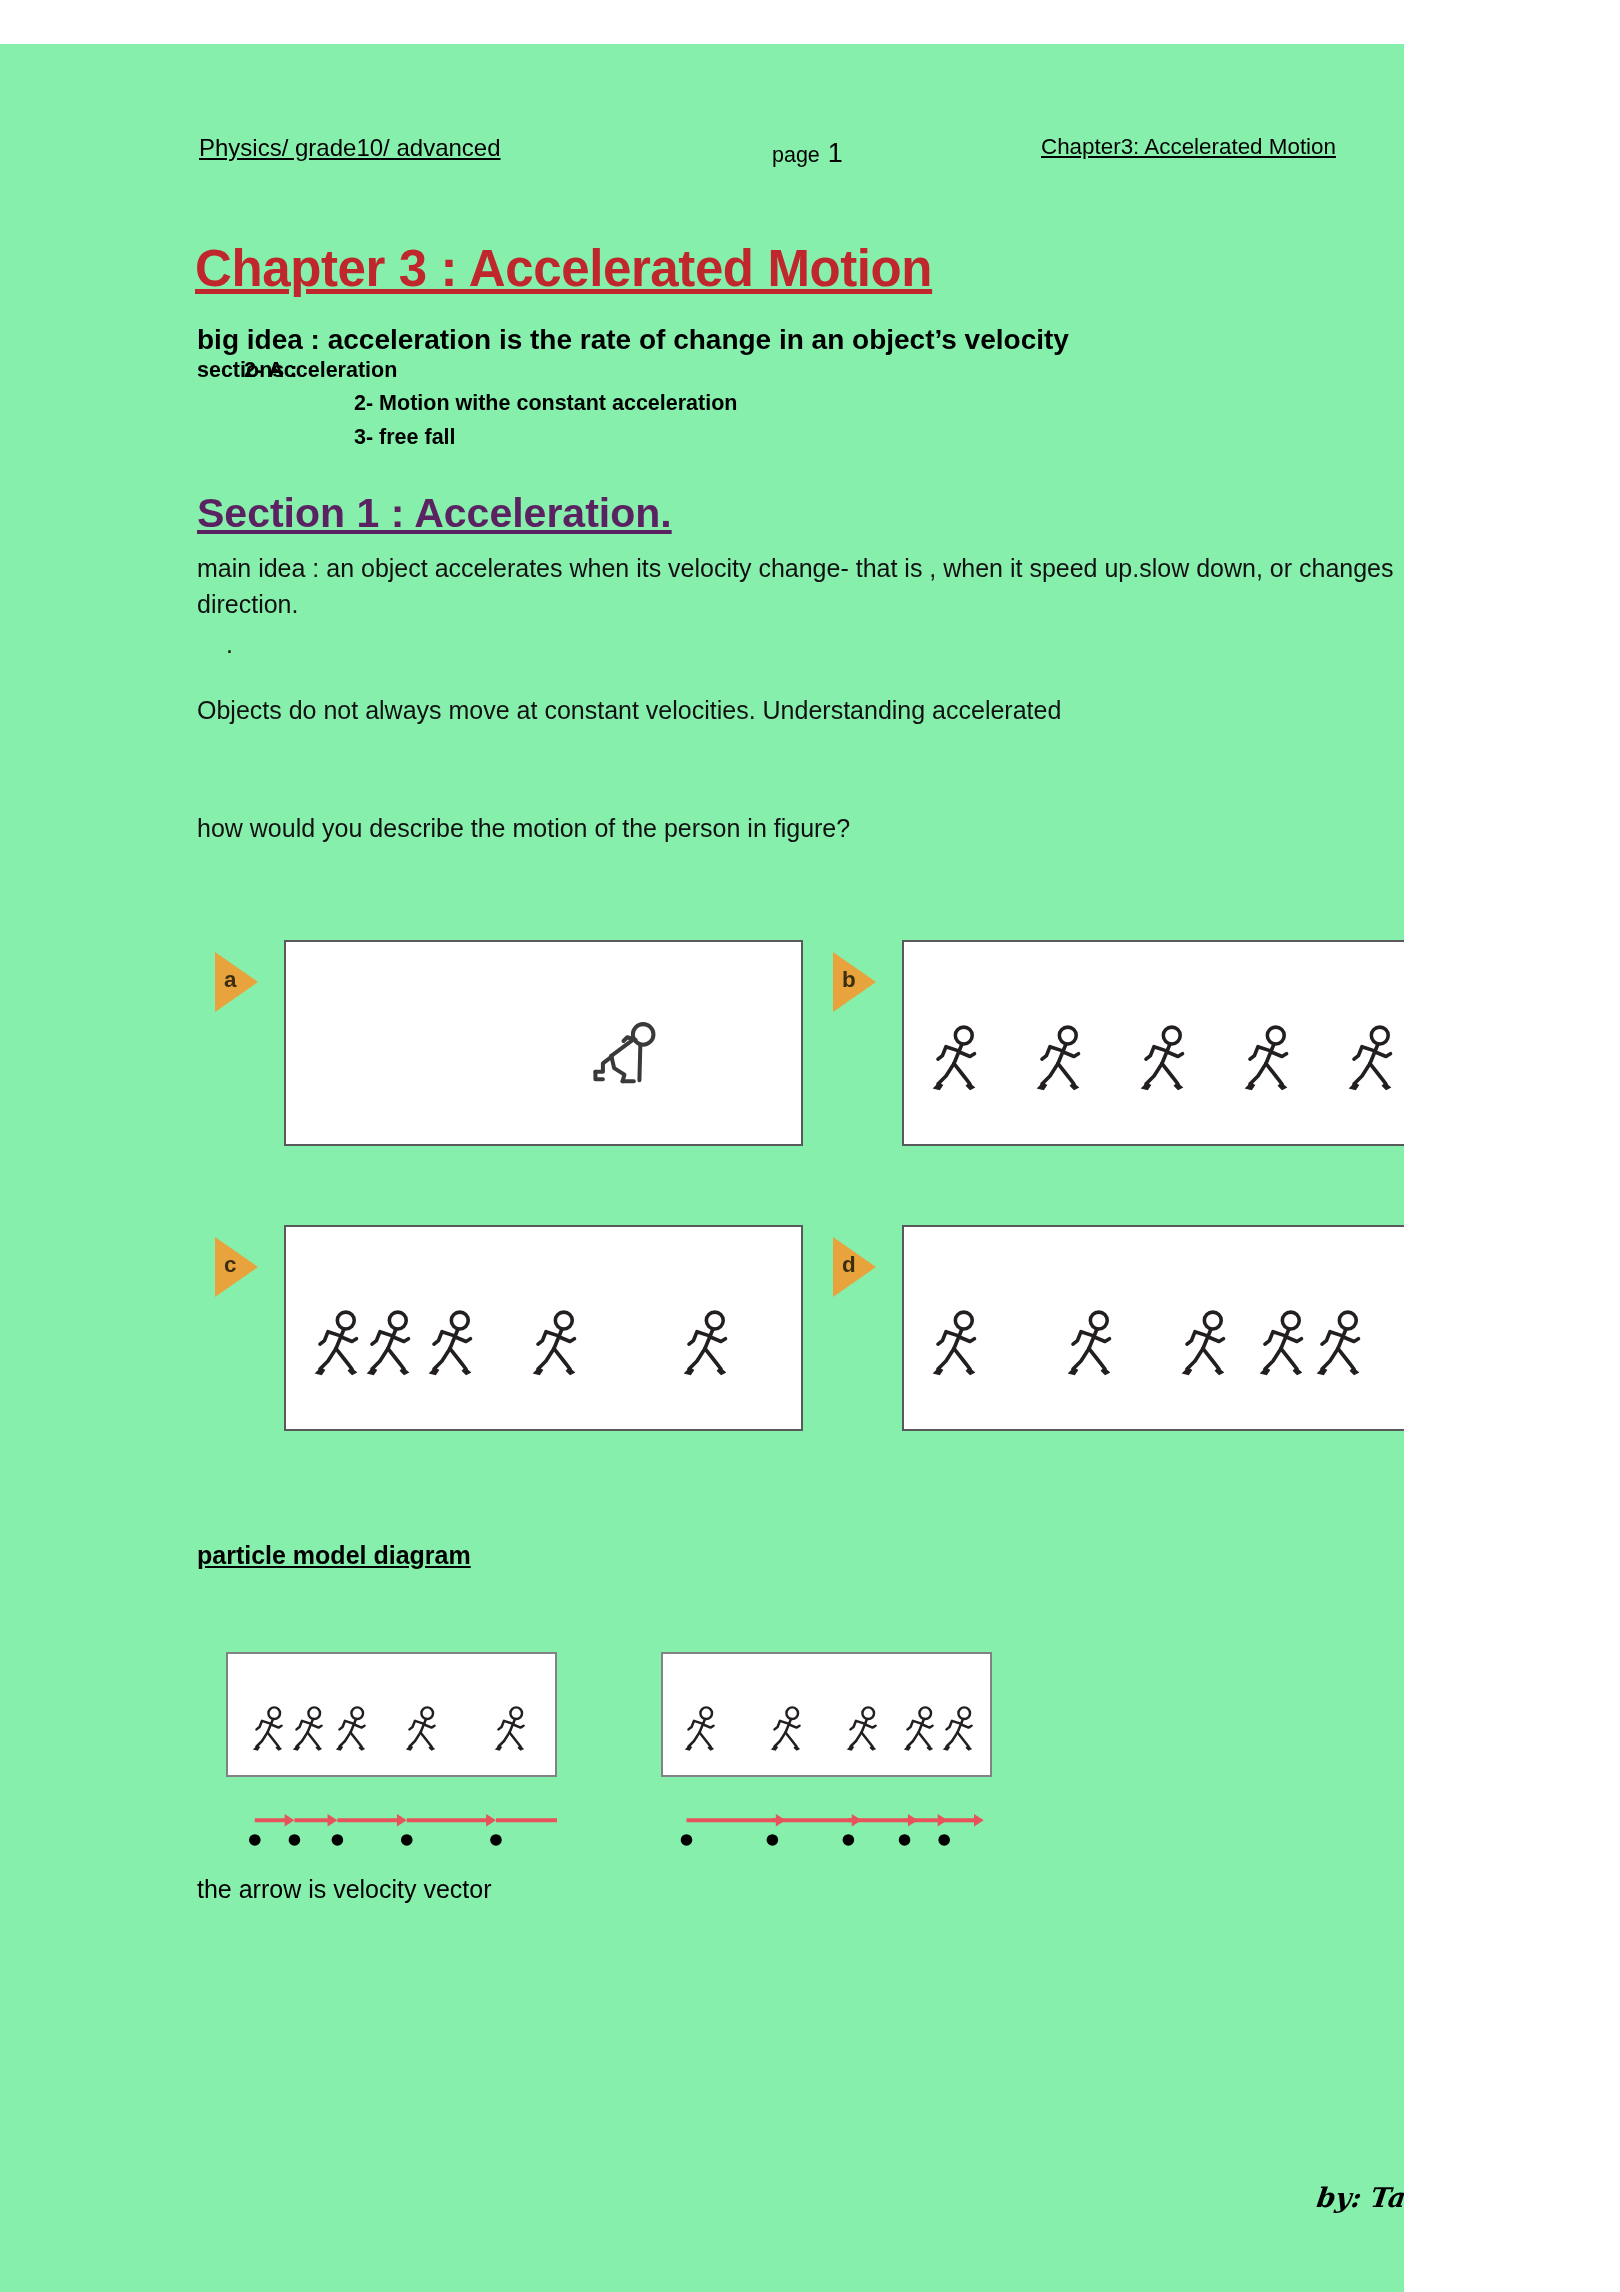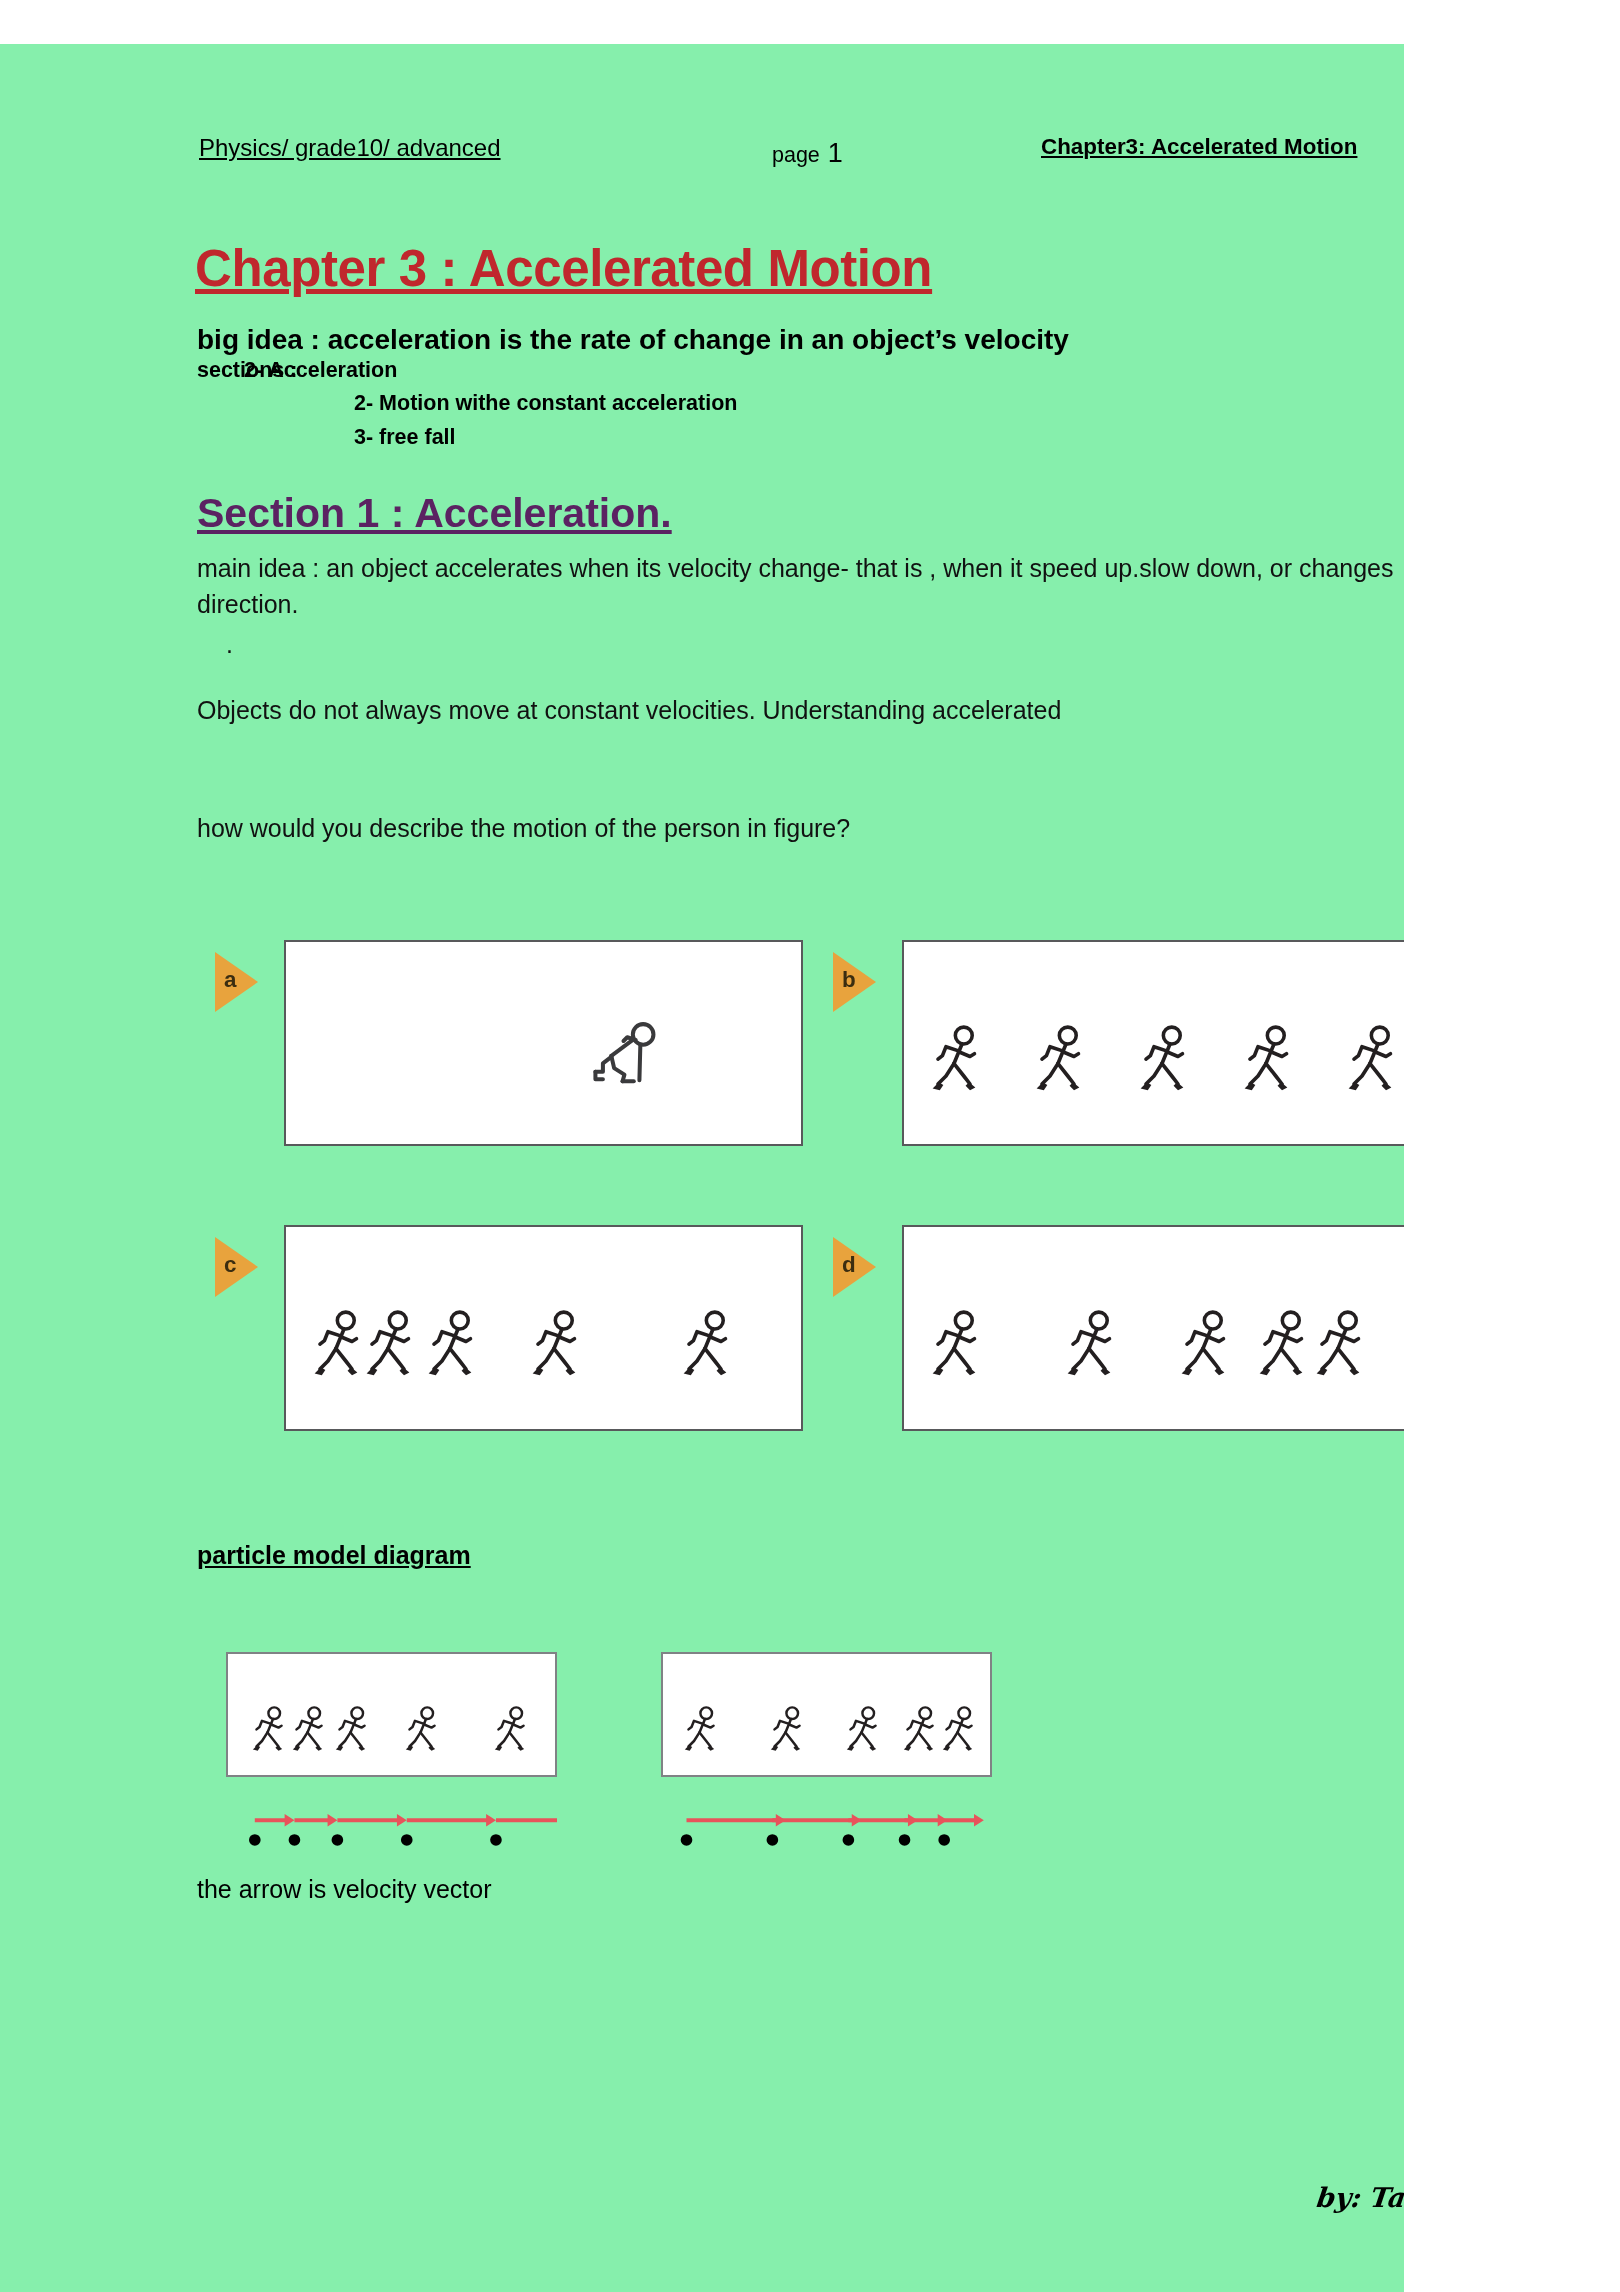--- a/index.html
+++ b/index.html
@@ -45,21 +45,21 @@
   }
   .hdr-mid .pg-num {
     font-size: 27px;
     padding-left: 8px;
   }
   .hdr-right {
     position: absolute;
     left: 842px;
     top: 0px;
     font-size: 22.4px;
-    font-weight: bold;
+    font-weight: normal;
     text-decoration: underline;
     white-space: nowrap;
   }
 
   
   .chapter-title {
     position: absolute;
     left: 195px;
     top: 195px;
     font-size: 51px;

